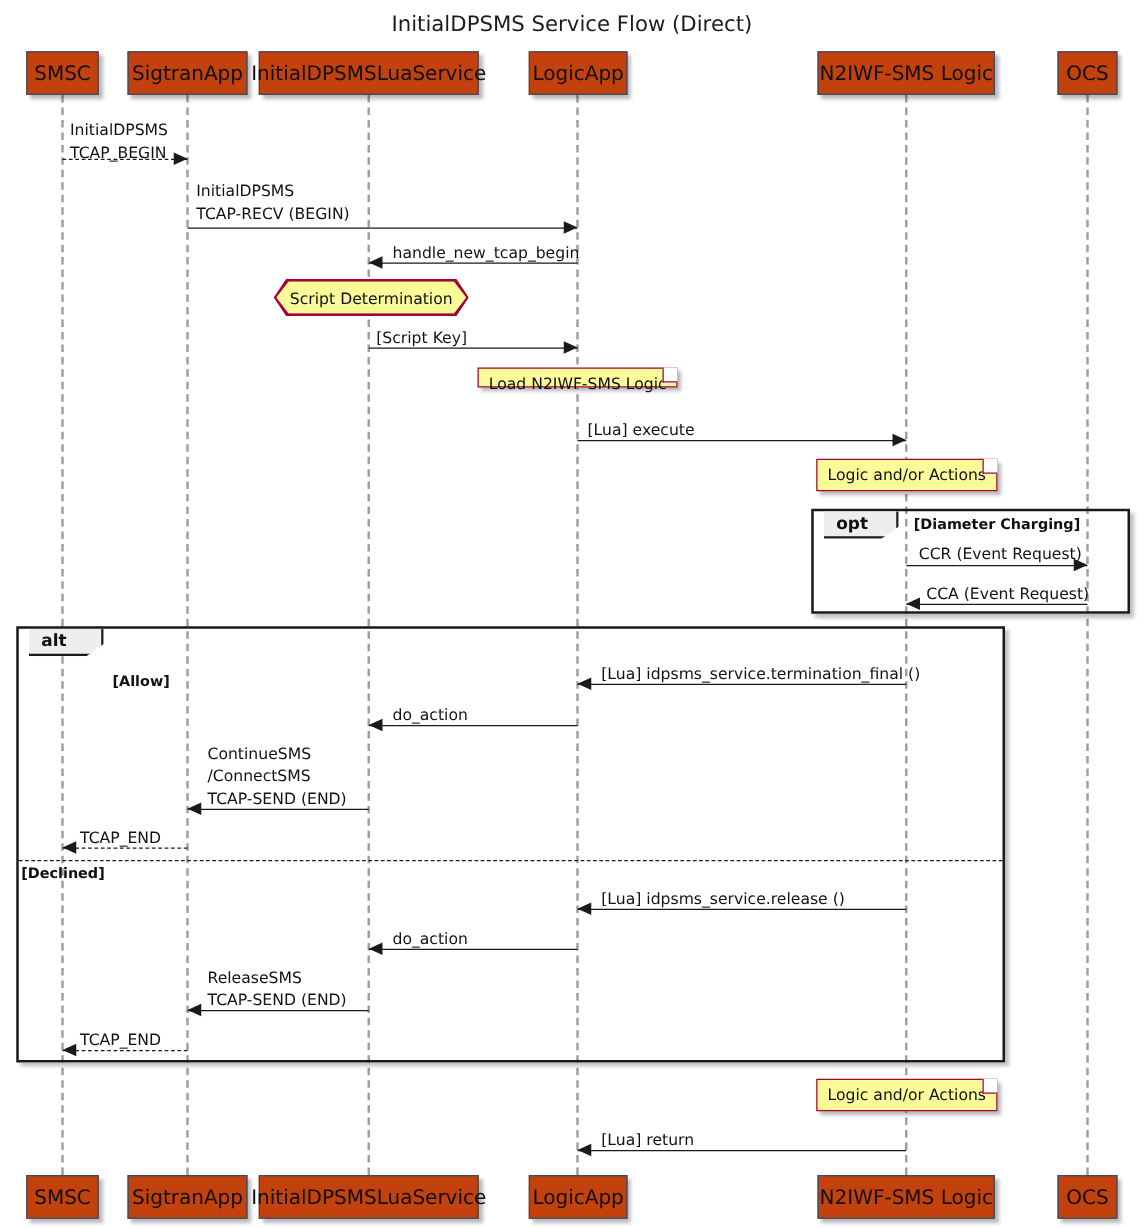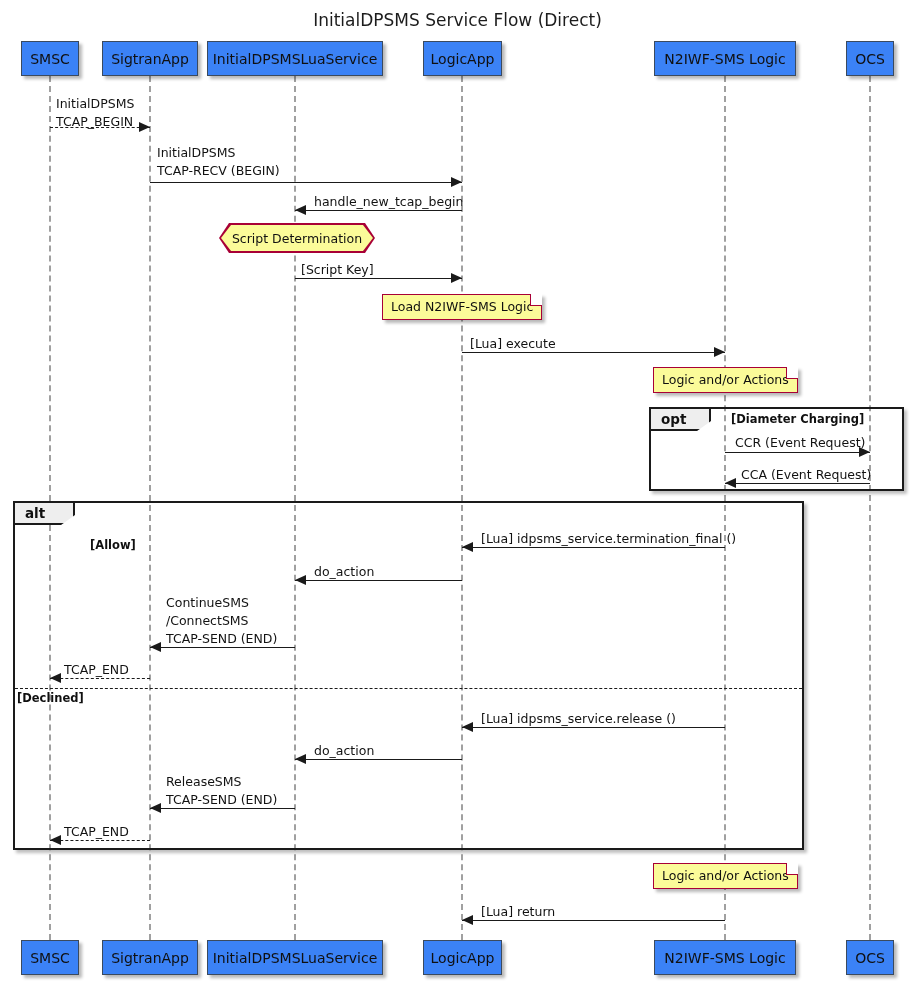--- a/index.html
+++ b/index.html
@@ -7,22 +7,22 @@
   #canvas{position:relative;width:915px;height:982px;overflow:hidden;background:#fff;border-radius:7px;}
 
   .diagram-title{
     position:absolute;left:0;top:10px;width:915px;text-align:center;
     font-size:17px;color:#1c1c1c;font-family:"DejaVu Sans",sans-serif;
   }
 
   
   .participant{
     position:absolute;box-sizing:border-box;
-    background:#3b82f6;border:1.5px solid #3b4a5e;
-    font-size:14px;color:#101010;
+    background:#c2410c;border:1.5px solid #3b4a5e;
+    font-size:16px;color:#101010;
     display:flex;align-items:center;justify-content:center;
     box-shadow:3px 3px 3px rgba(0,0,0,0.28);
     white-space:nowrap;
   }
 
   
   .lifeline{
     position:absolute;width:0;border-left:2px dashed #a0a0a0;
   }
 
@@ -73,20 +73,21 @@
     position:absolute;box-sizing:border-box;
     border:2.2px solid #1a1a1a;background:transparent;
     box-shadow:3px 3px 3px rgba(0,0,0,0.25);
   }
   .frag-tab{
     position:absolute;box-sizing:border-box;
     background:#eeeeee;border-right:2px solid #1a1a1a;border-bottom:2px solid #1a1a1a;
     font-size:13.5px;font-weight:bold;color:#101010;
     display:flex;align-items:center;padding-left:10px;
     clip-path:polygon(0 0,100% 0,100% 55%,calc(100% - 14px) 100%,0 100%);
+    margin-left:8px;
   }
   .frag-cond{
     position:absolute;font-size:11.5px;font-weight:bold;color:#101010;white-space:nowrap;
   }
   .frag-divider{
     position:absolute;height:0;border-top:1.4px dashed #1a1a1a;
   }
 </style>
 </head>
 <body>
@@ -160,21 +161,21 @@
       <div class="msg-label" style="left: 166px; top: 773px;">ReleaseSMS
 TCAP-SEND (END)</div>
       <div class="msg-line dashed" style="left: 50px; top: 840px; width: 100px;"></div>
       <div class="arrowhead left" style="top: 835px; left: 50px;"></div>
       <div class="msg-label" style="left: 64px; top: 823px;">TCAP_END</div>
       <div class="msg-line" style="left: 462px; top: 920px; width: 263px;"></div>
       <div class="arrowhead left" style="top: 915px; left: 462px;"></div>
       <div class="msg-label" style="left: 481px; top: 903px;">[Lua] return</div>
     </div>
   <div id="layer-notes">
-      <div class="note" style="left: 382px; top: 294px; width: 160px; height: 26px;"><span>Load N2IWF-SMS Logic</span><span class="fold"></span></div>
+      <div class="note" style="left: 382px; top: 294px; width: 160px; height: 16px;"><span>Load N2IWF-SMS Logic</span><span class="fold"></span></div>
       <div class="note" style="left: 653px; top: 367px; width: 145px; height: 26px;"><span>Logic and/or Actions</span><span class="fold"></span></div>
       <div class="note" style="left: 653px; top: 863px; width: 145px; height: 26px;"><span>Logic and/or Actions</span><span class="fold"></span></div>
       <div class="hexnote-border" style="left: 219px; top: 223px; width: 156px; height: 30px;"></div>
       <div class="hexnote" style="left: 221px; top: 225px; width: 152px; height: 26px;">
         <span>Script Determination</span>
       </div>
     </div>
   <div id="layer-participants">
       <div class="participant" style="left: 21px; top: 41px; width: 58px; height: 35px;">
         <span>SMSC</span>

